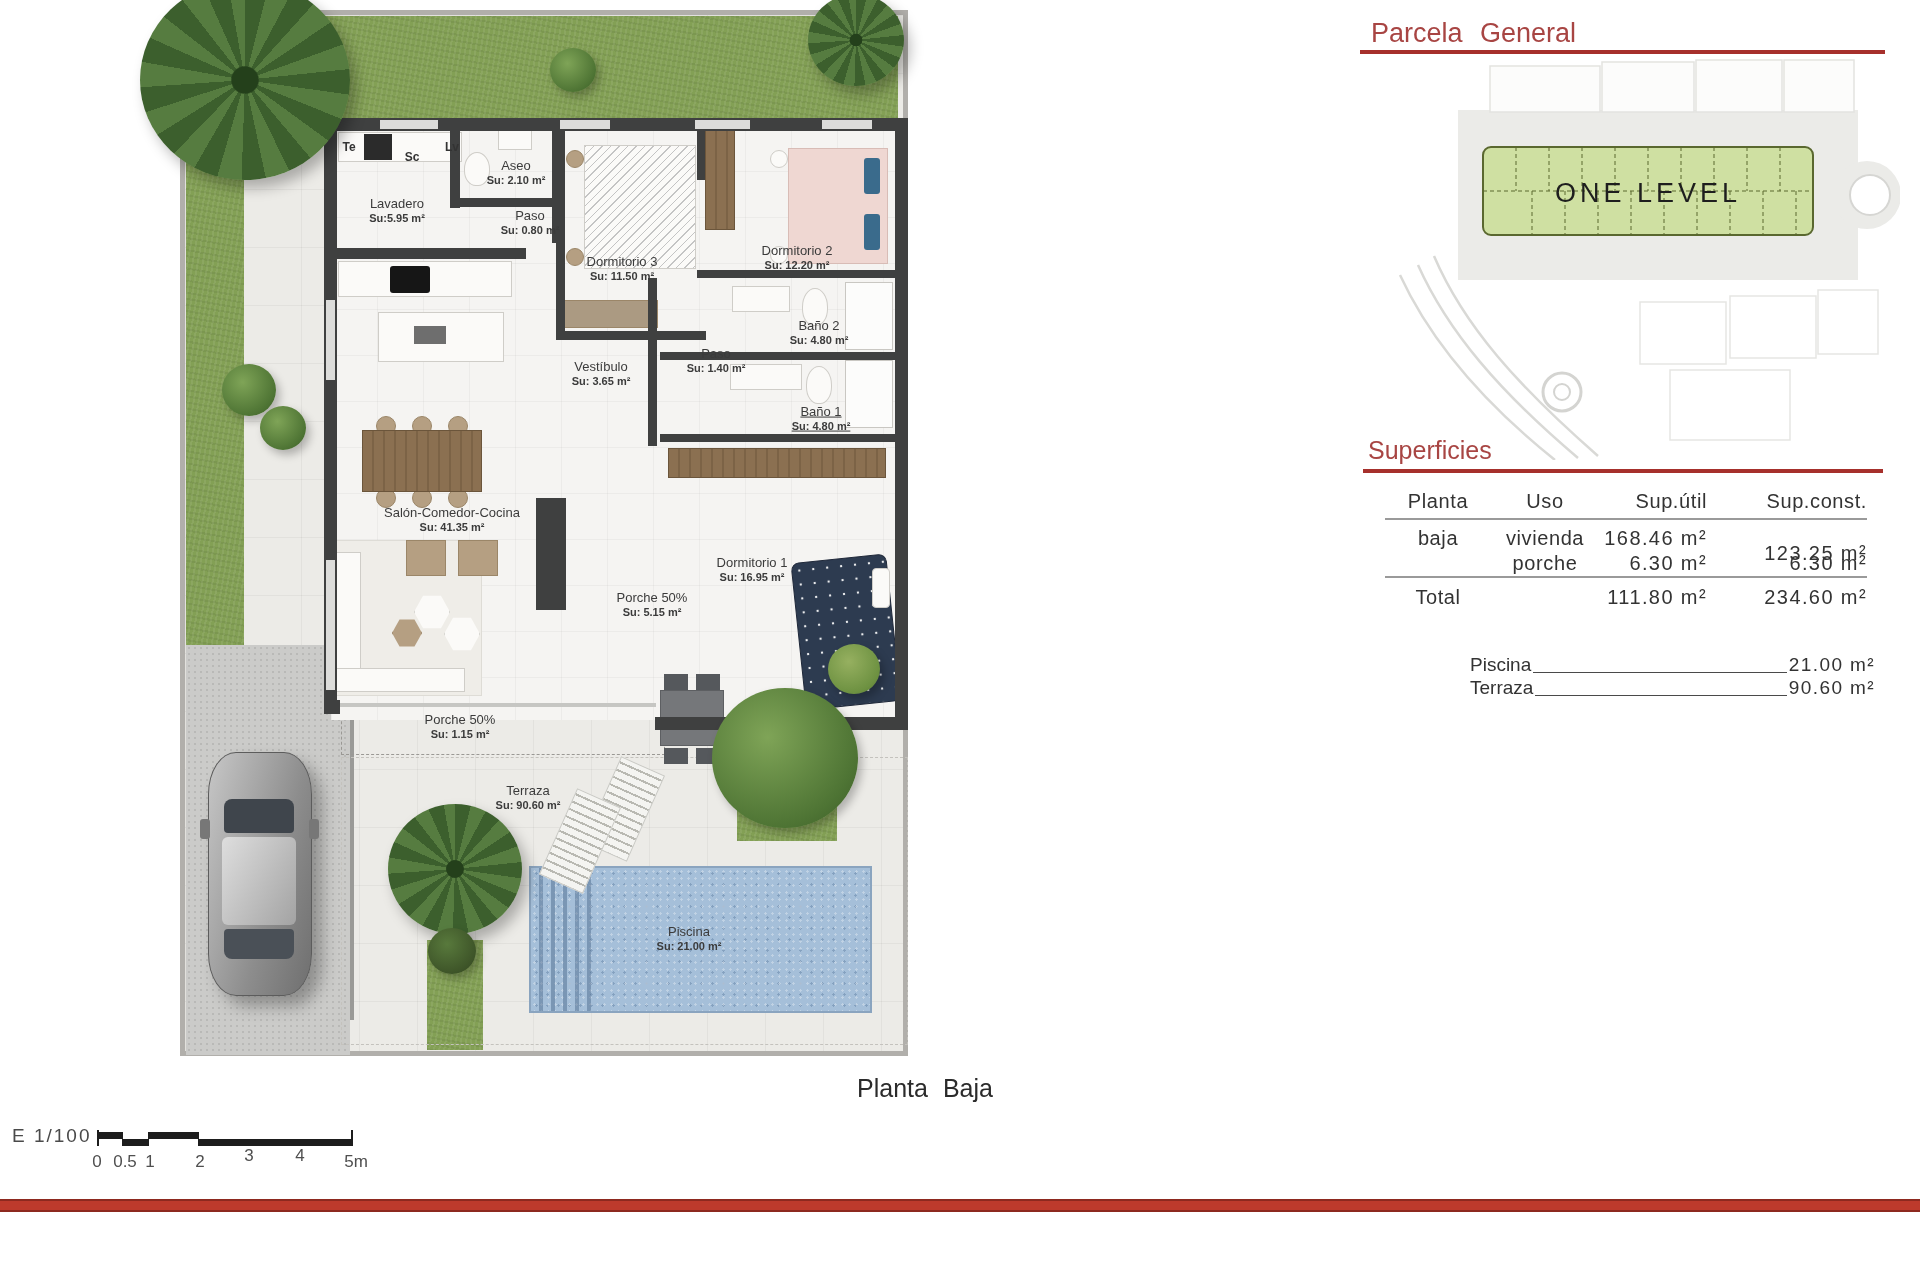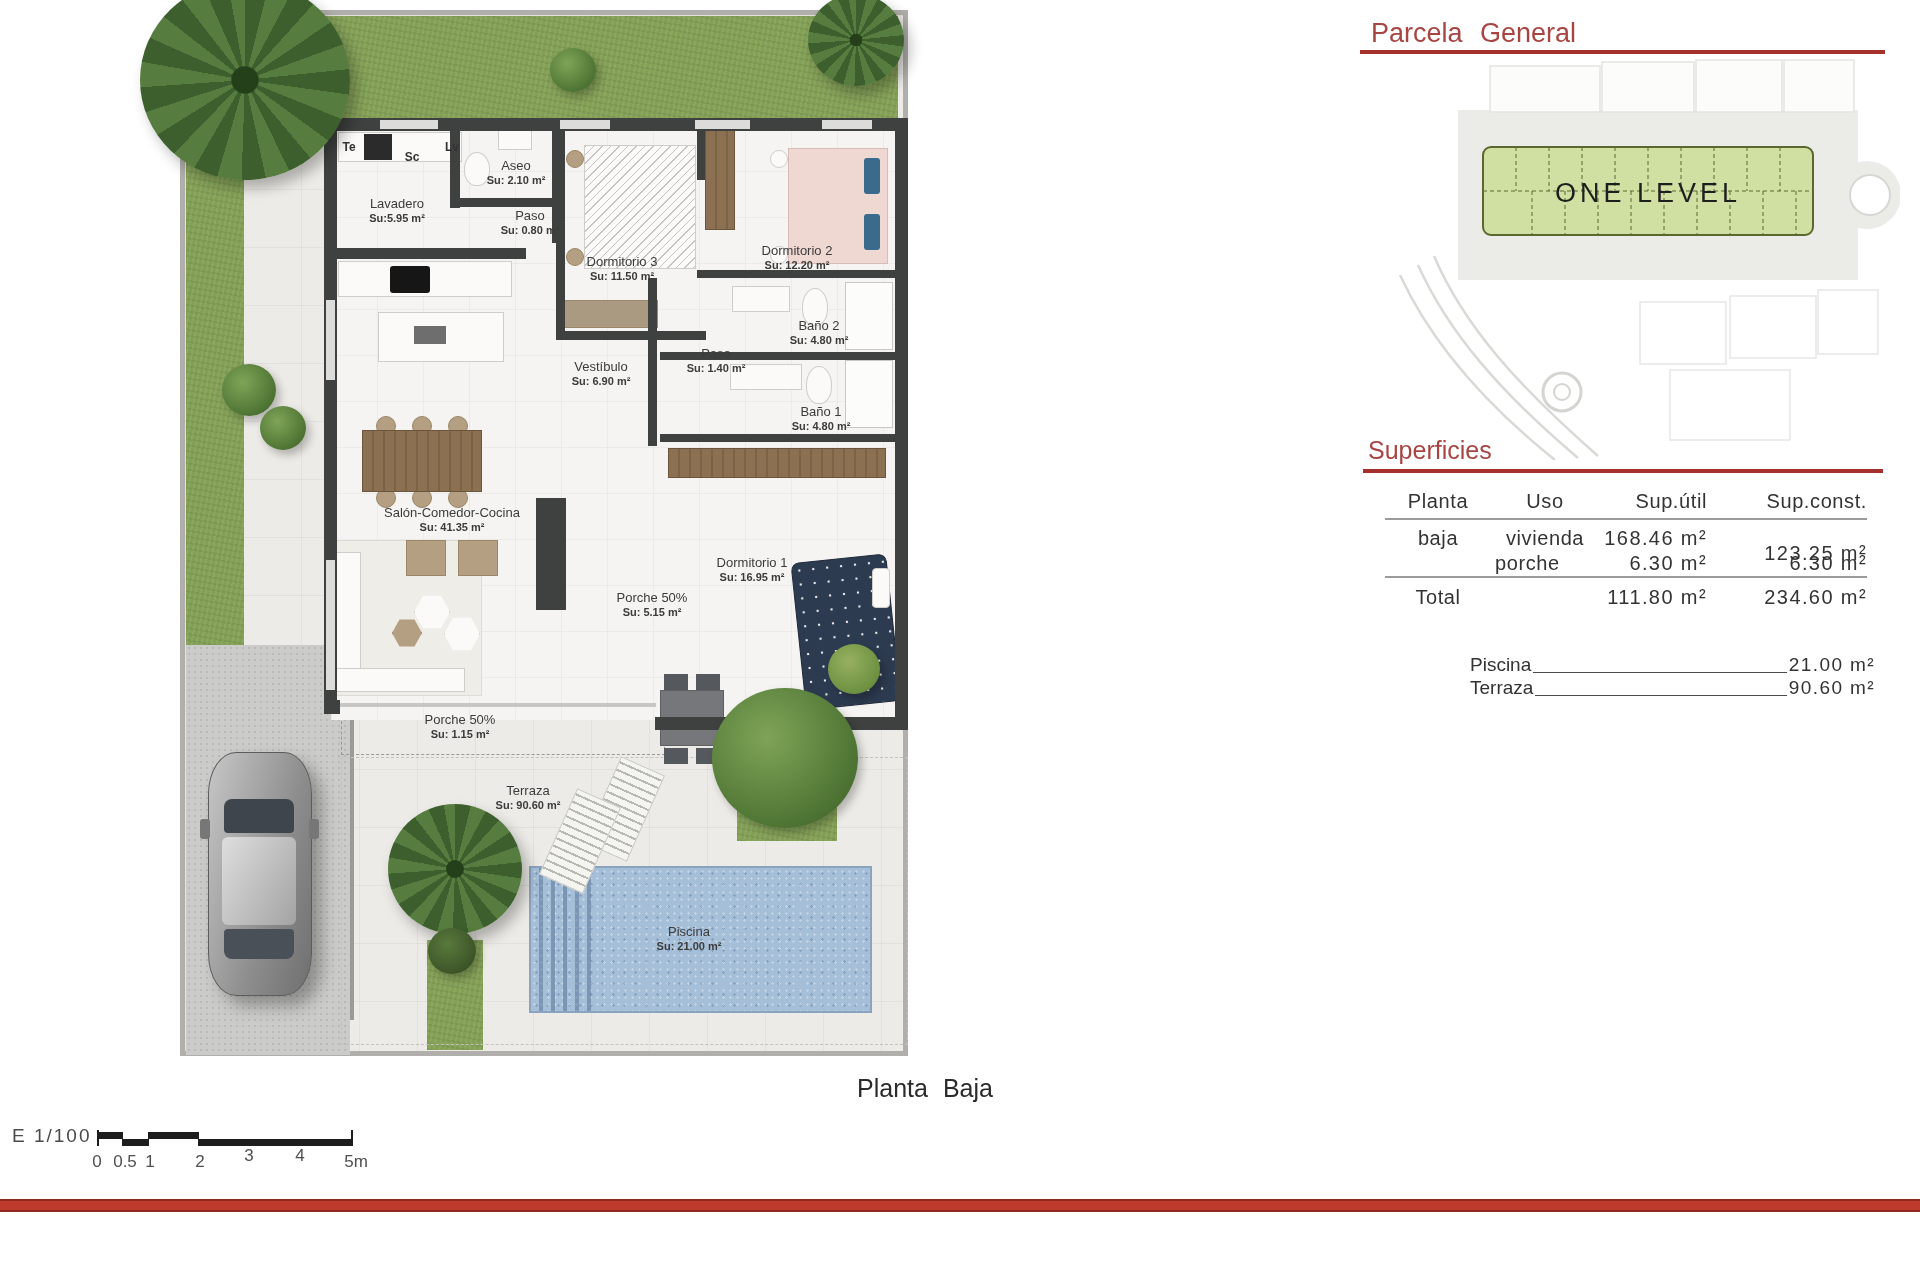--- a/index.html
+++ b/index.html
@@ -222,27 +222,27 @@
     <div class="rsu">Su: 12.20 m²</div>
   </div>
   <div class="lbl" style="left:819px;top:332px;">
     <div class="rname">Baño 2</div>
     <div class="rsu">Su: 4.80 m²</div>
   </div>
   <div class="lbl" style="left:716px;top:360px;">
     <div class="rname">Paso</div>
     <div class="rsu">Su: 1.40 m²</div>
   </div>
-  <div class="lbl" style="left:821px;top:418px;">
+  <div class="lbl" style="left:821px;top:418px;text-decoration:underline;">
     <div class="rname">Baño 1</div>
     <div class="rsu">Su: 4.80 m²</div>
   </div>
   <div class="lbl" style="left:601px;top:373px;">
     <div class="rname">Vestíbulo</div>
-    <div class="rsu">Su: 6.90 m²</div>
+    <div class="rsu">Su: 3.65 m²</div>
   </div>
   <div class="lbl" style="left:452px;top:519px;">
     <div class="rname">Salón-Comedor-Cocina</div>
     <div class="rsu">Su: 41.35 m²</div>
   </div>
   <div class="lbl" style="left:752px;top:525px;margin-top:44px;">
     <div class="rname">Dormitorio 1</div>
     <div class="rsu">Su: 16.95 m²</div>
   </div>
   <div class="lbl" style="left:652px;top:604px;">
@@ -328,21 +328,21 @@
   <div class="tcell" style="left:1495px;top:490px;width:100px;text-align:center;">Uso</div>
   <div class="tcell" style="right:213px;top:490px;">Sup.útil</div>
   <div class="tcell" style="right:53px;top:490px;">Sup.const.</div>
   <div class="gline" style="left:1385px;top:518px;width:482px;"></div>
 
   <div class="tcell" style="left:1398px;top:527px;width:80px;text-align:center;">baja</div>
   <div class="tcell" style="left:1495px;top:527px;width:100px;text-align:center;">vivienda</div>
   <div class="tcell tnum" style="right:213px;top:527px;">168.46 m²</div>
   <div class="tcell tnum" style="right:53px;top:542px;">123.25 m²</div>
 
-  <div class="tcell" style="left:1495px;top:552px;width:100px;text-align:left;">porche</div>
+  <div class="tcell" style="left:1495px;top:552px;width:100px;text-align:center;">porche</div>
   <div class="tcell tnum" style="right:213px;top:552px;">6.30 m²</div>
   <div class="tcell tnum" style="right:53px;top:552px;">6.30 m²</div>
   <div class="gline" style="left:1385px;top:576px;width:482px;"></div>
 
   <div class="tcell" style="left:1398px;top:586px;width:80px;text-align:center;">Total</div>
   <div class="tcell tnum" style="right:213px;top:586px;">111.80 m²</div>
   <div class="tcell tnum" style="right:53px;top:586px;">234.60 m²</div>
 
   <div class="abs" style="left:1470px;top:653px;width:405px;">
     <div class="xrow">

